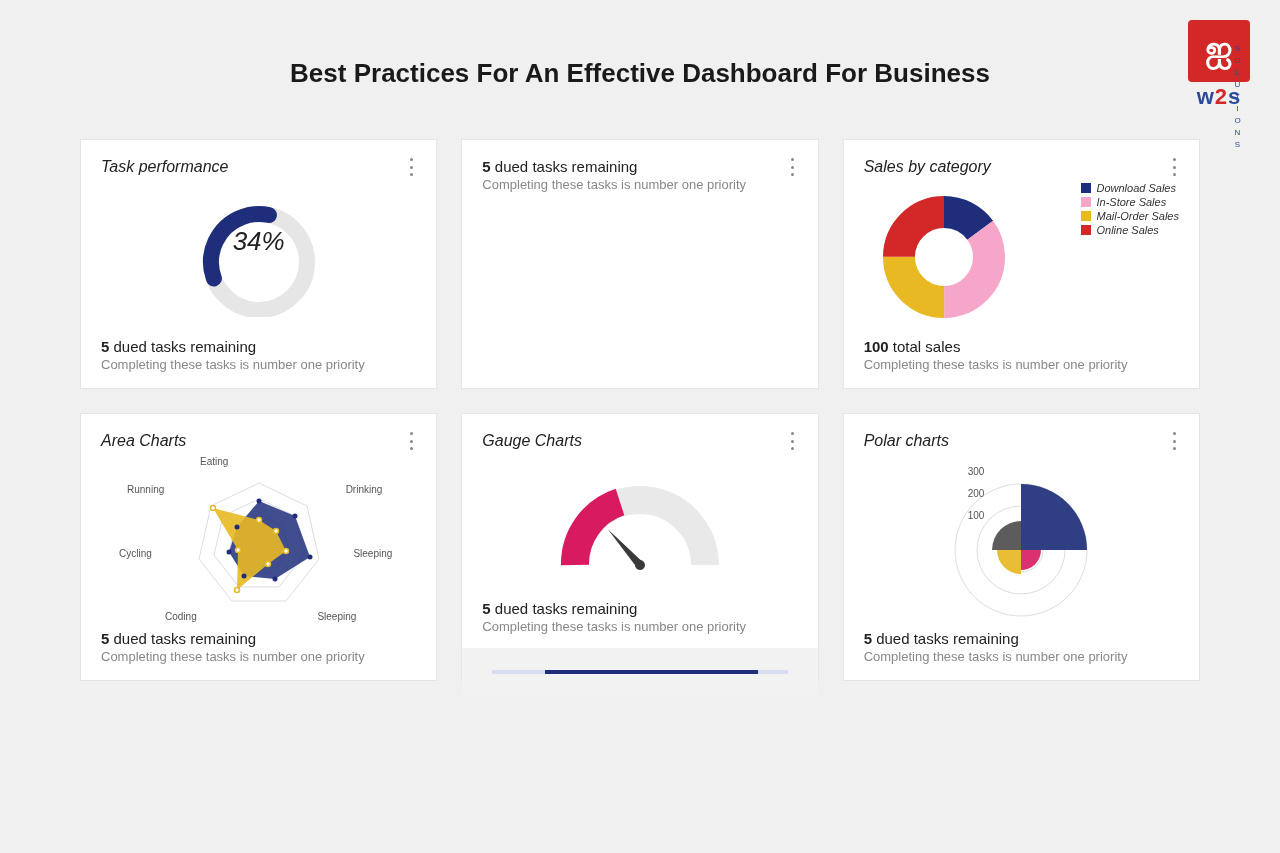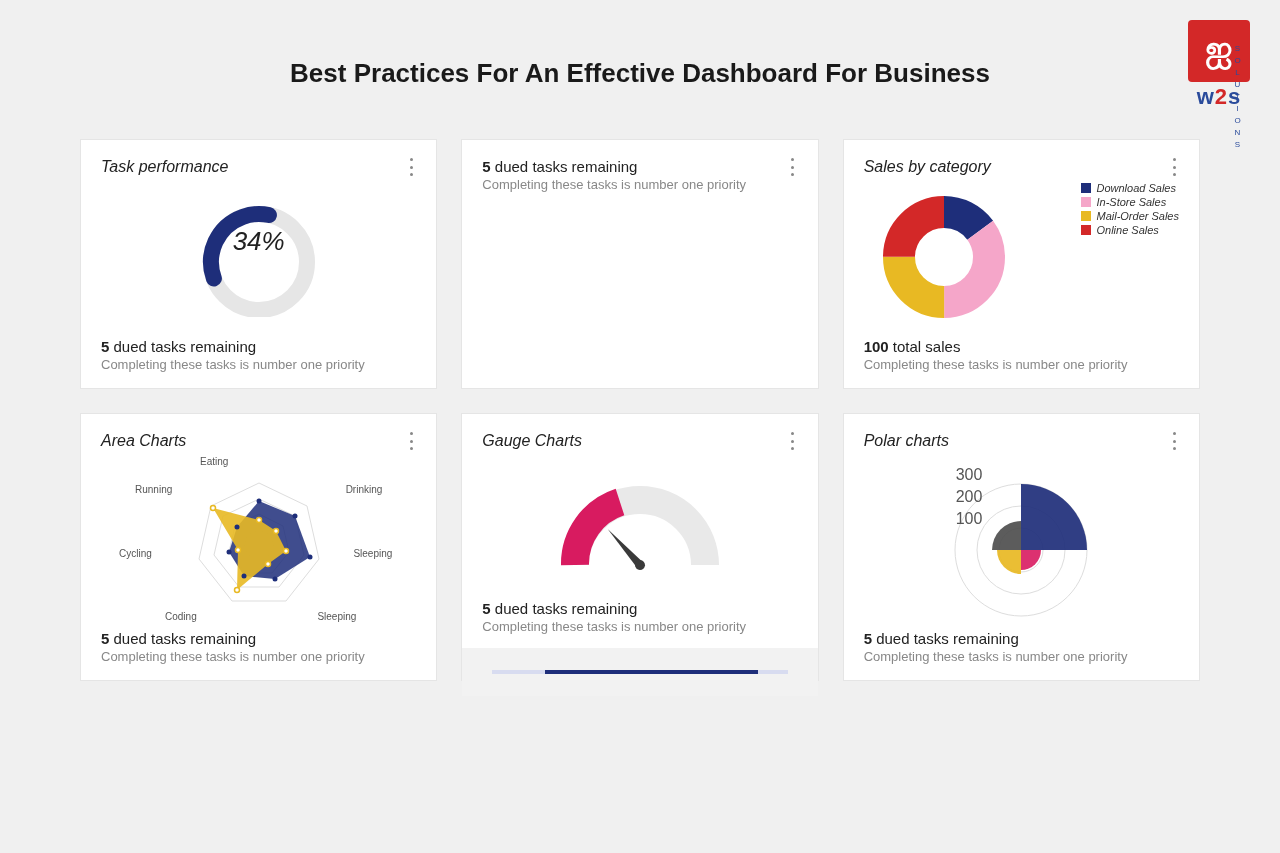--- a/index.html
+++ b/index.html
@@ -144,22 +144,23 @@
   }
   
   .radar-label {
     position: absolute;
     font-size: 10px;
     color: #555;
   }
   
   .polar-tick {
     position: absolute;
-    font-size: 16px;
+    font-size: 10px;
     color: #555;
+    margin-left: 12px;
   }
   
   .progress-strip {
     margin: 14px -20px -16px;
     background: #f2f2f2;
     padding: 22px 30px;
   }
   .progress-track {
     height: 4px;
     background: #d8dcf0;
@@ -301,21 +302,21 @@
               <circle cx="-22" cy="-18" r="2.5"></circle>
           </g>
         </g>
       </svg>
       <span class="radar-label" style="top:6px; left:99px;">Eating</span>
       <span class="radar-label" style="top:34px; right:34px;">Drinking</span>
       <span class="radar-label" style="top:98px; right:24px;">Sleeping</span>
       <span class="radar-label" style="bottom:8px; right:60px;">Sleeping</span>
       <span class="radar-label" style="bottom:8px; left:64px;">Coding</span>
       <span class="radar-label" style="top:98px; left:18px;">Cycling</span>
-      <span class="radar-label" style="top:34px; left:26px;margin-left:8px;">Running</span>
+      <span class="radar-label" style="top:34px; left:26px;">Running</span>
     </div>
     <div class="card-footer">
       <div class="footer-main"><b>5</b><span> dued tasks remaining</span></div>
       <div class="footer-sub">Completing these tasks is number one priority</div>
     </div>
   </div>
 
   <div class="card" style="padding-bottom:0;">
     <div class="card-title">Gauge Charts</div>
     <div class="more-icon">

